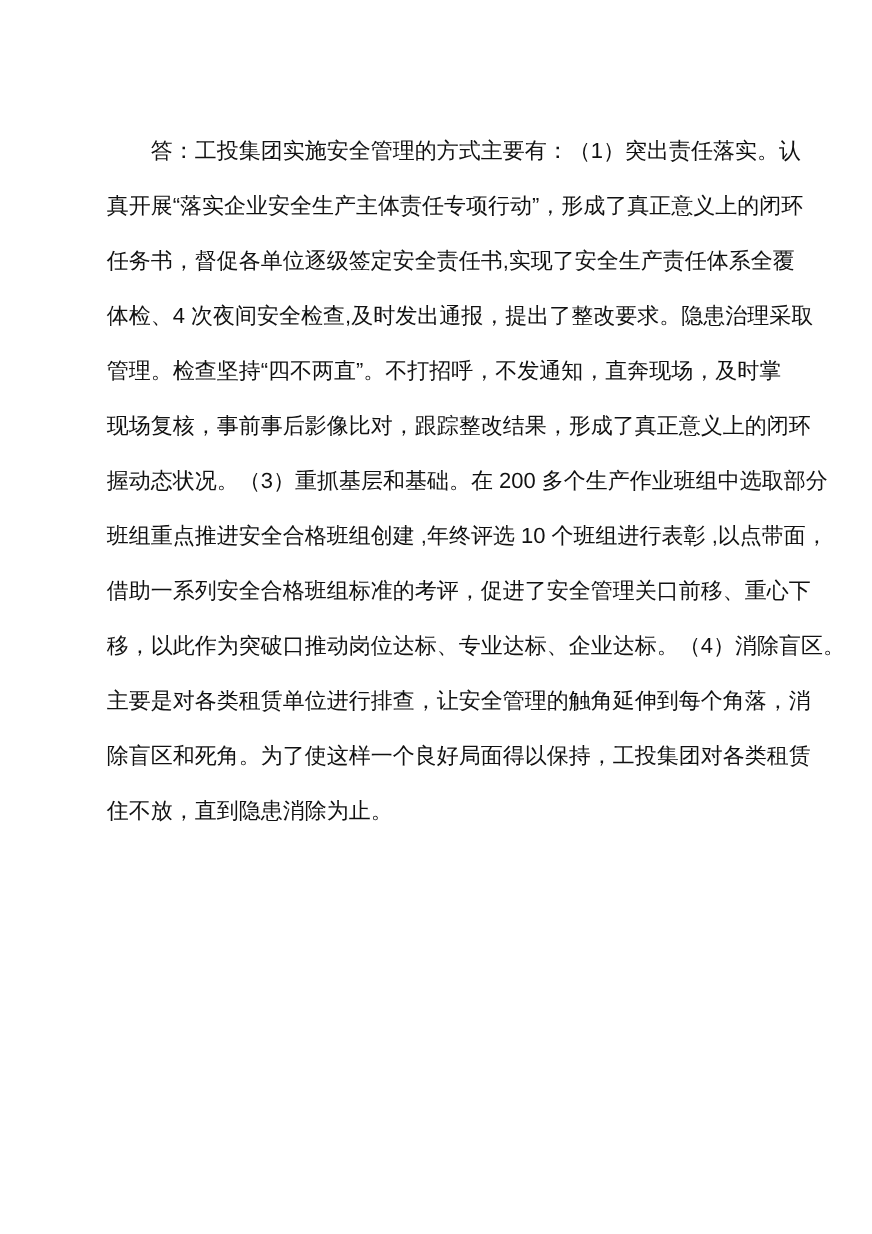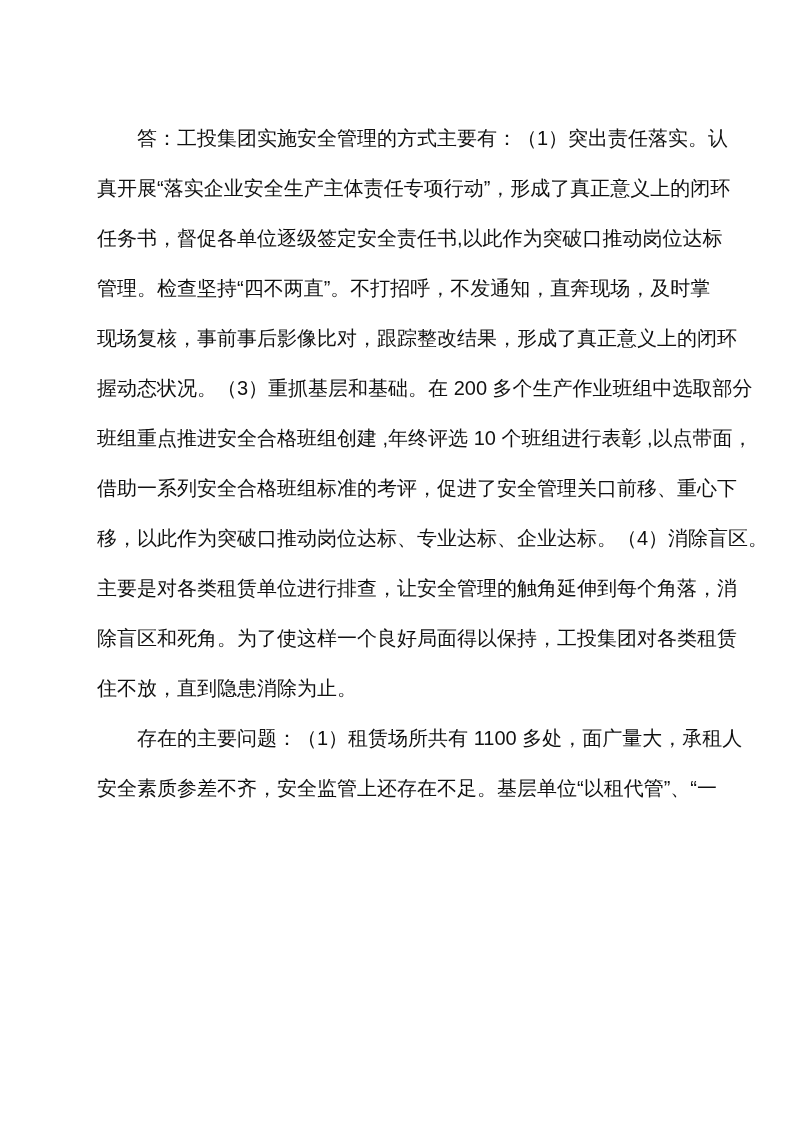--- a/index.html
+++ b/index.html
@@ -48,31 +48,28 @@
 </style>
 </head>
 <body>
 
 <div class="page">
   <div class="content">
 
     <div class="paragraph">
       <div class="line indent">答：工投集团实施安全管理的方式主要有：（1）突出责任落实。认</div>
       <div class="line">真开展“落实企业安全生产主体责任专项行动”，形成了真正意义上的闭环</div>
-      <div class="line">任务书，督促各单位逐级签定安全责任书,以此作为突破口推动岗位达标</div>
+      <div class="line">任务书，督促各单位逐级签定安全责任书,实现了安全生产责任体系全覆</div>
+      <div class="line">体检、4 次夜间安全检查,及时发出通报，提出了整改要求。隐患治理采取</div>
       <div class="line">管理。检查坚持“四不两直”。不打招呼，不发通知，直奔现场，及时掌</div>
       <div class="line">现场复核，事前事后影像比对，跟踪整改结果，形成了真正意义上的闭环</div>
       <div class="line">握动态状况。（3）重抓基层和基础。在 200 多个生产作业班组中选取部分</div>
       <div class="line">班组重点推进安全合格班组创建 ,年终评选 10 个班组进行表彰 ,以点带面，</div>
       <div class="line">借助一系列安全合格班组标准的考评，促进了安全管理关口前移、重心下</div>
       <div class="line">移，以此作为突破口推动岗位达标、专业达标、企业达标。（4）消除盲区。</div>
       <div class="line">主要是对各类租赁单位进行排查，让安全管理的触角延伸到每个角落，消</div>
       <div class="line">除盲区和死角。为了使这样一个良好局面得以保持，工投集团对各类租赁</div>
       <div class="line no-just">住不放，直到隐患消除为止。</div>
     </div>
 
-    <div class="paragraph">
-      <div class="line indent">存在的主要问题：（1）租赁场所共有 1100 多处，面广量大，承租人</div>
-      <div class="line">安全素质参差不齐，安全监管上还存在不足。基层单位“以租代管”、“一</div>
-    </div>
 
   </div>
 </div>
 
 </body></html>

